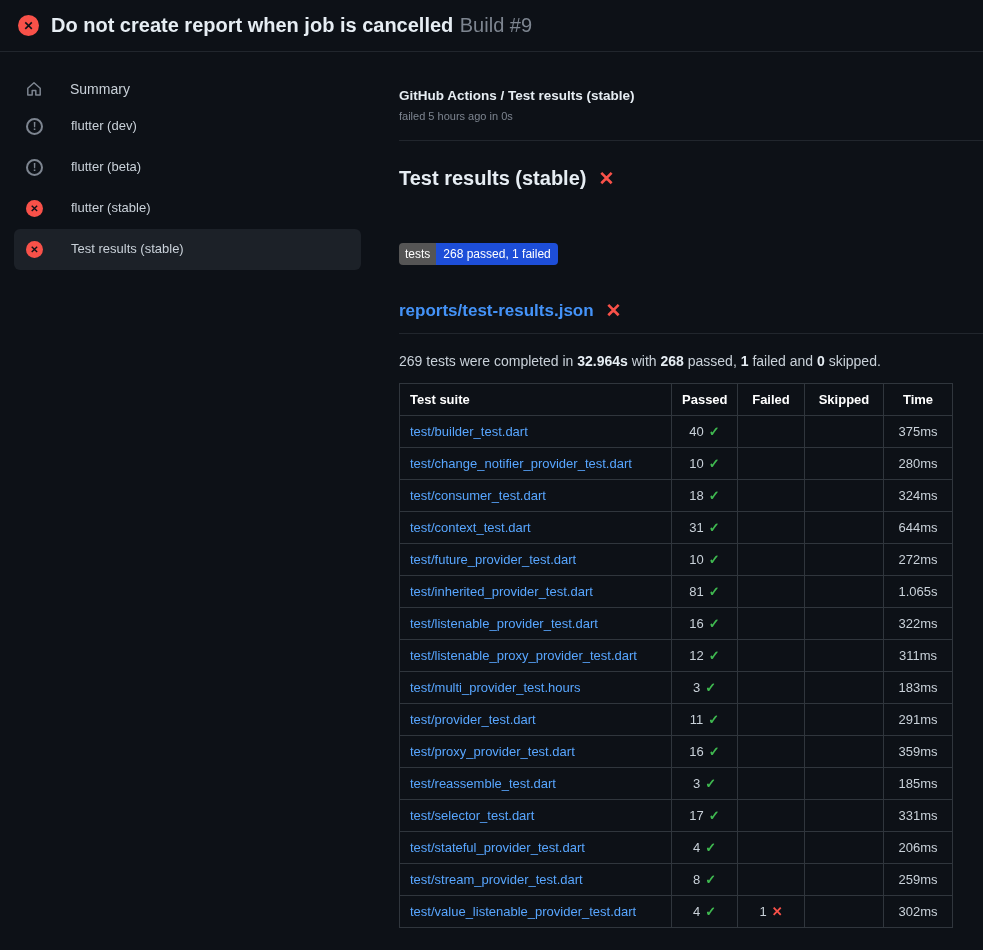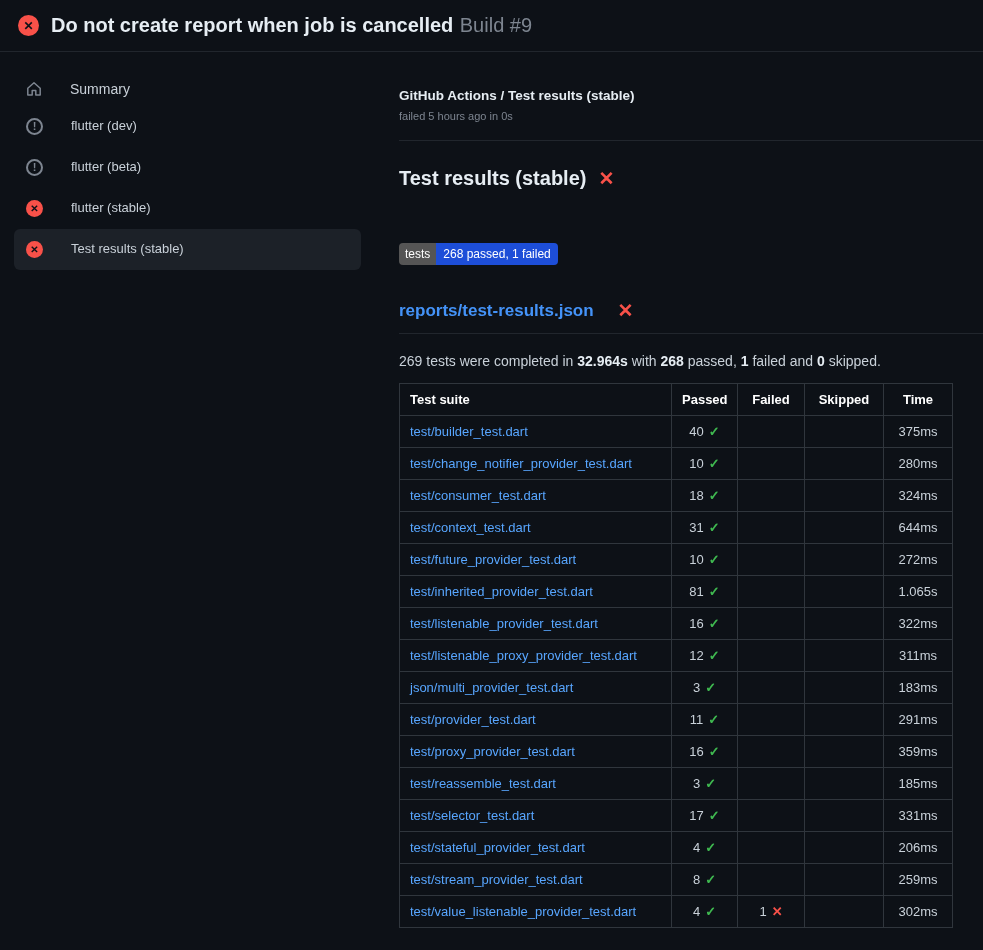--- a/index.html
+++ b/index.html
@@ -60,21 +60,21 @@
 
   .badge {
     margin-top: 36px; display: inline-flex; font-size: 12px;
     border-radius: 4px; overflow: hidden; line-height: 1;
   }
   .badge-label { background: #555555; color: #ffffff; padding: 5px 6px; }
   .badge-value { background: #1d4ed8; color: #ffffff; padding: 5px 7px; }
 
   .report-heading {
     margin-top: 36px; padding-bottom: 12px; border-bottom: 1px solid #21262d;
-    display: flex; align-items: center; gap: 24px;
+    display: flex; align-items: center; gap: 12px;
     font-size: 17px; font-weight: 700;
   }
   .report-link { color: #4493f8; text-decoration: none; }
 
   .summary-text { margin-top: 19px; font-size: 14px; color: #c9d1d9; width: 553px; }
   .summary-text b { color: #e6edf3; }
 
   
   table.results {
     margin-top: 14px; width: 553px;
@@ -227,21 +227,21 @@
             <td class="num">322ms</td>
           </tr>
           <tr>
             <td><a href="#">test/listenable_proxy_provider_test.dart</a></td>
             <td class="num"><span>12</span><span class="check">✓</span></td>
             <td class="num"></td>
             <td class="num"></td>
             <td class="num">311ms</td>
           </tr>
           <tr>
-            <td><a href="#">json/multi_provider_test.dart</a></td>
+            <td><a href="#">test/multi_provider_test.hours</a></td>
             <td class="num"><span>3</span><span class="check">✓</span></td>
             <td class="num"></td>
             <td class="num"></td>
             <td class="num">183ms</td>
           </tr>
           <tr>
             <td><a href="#">test/provider_test.dart</a></td>
             <td class="num"><span>11</span><span class="check">✓</span></td>
             <td class="num"></td>
             <td class="num"></td>

